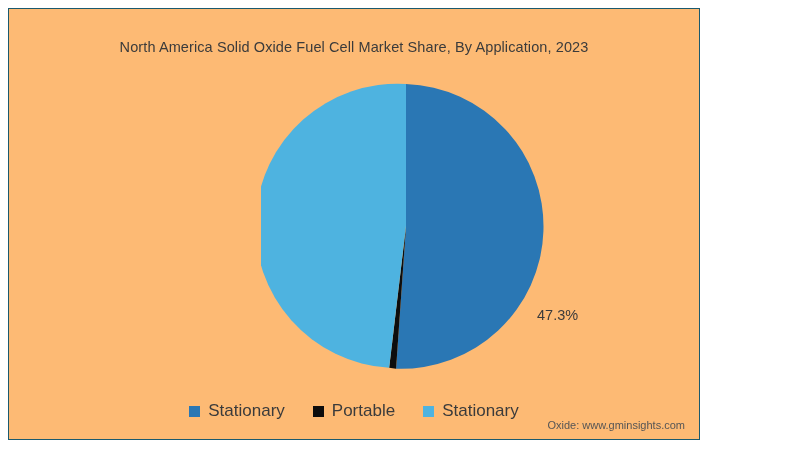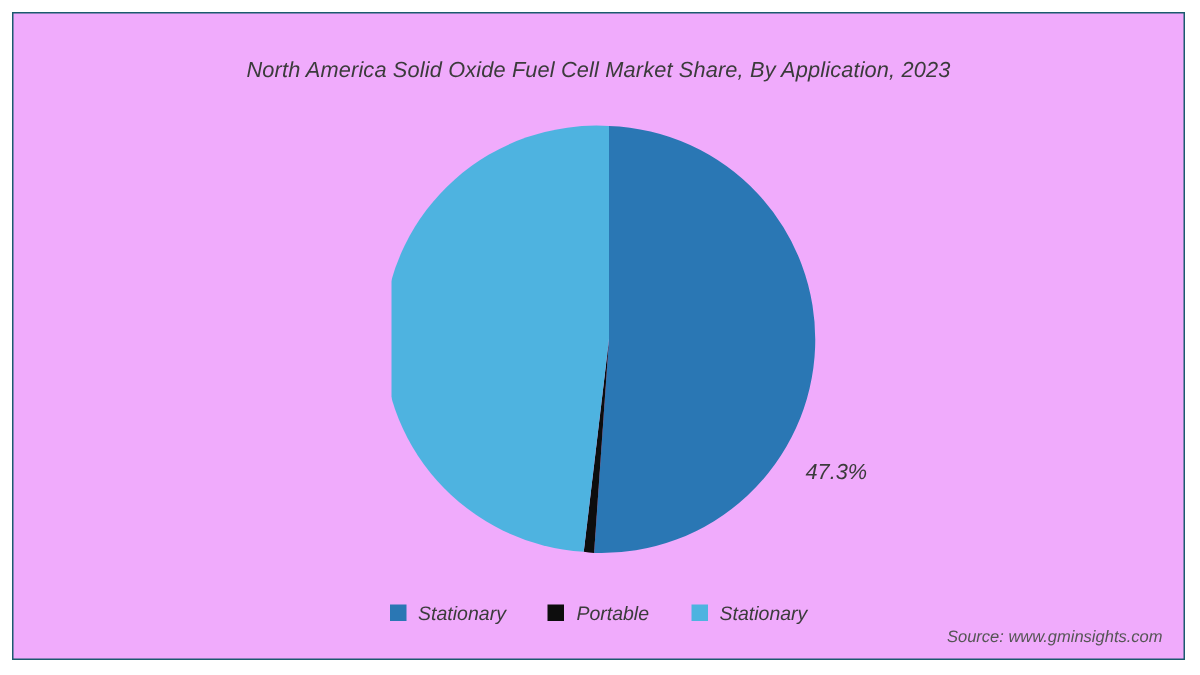--- a/index.html
+++ b/index.html
@@ -10,26 +10,25 @@
     width: 800px;
     height: 450px;
     background: #ffffff;
     font-family: "Liberation Sans", sans-serif;
     overflow: hidden;
   }
   #frame {
     position: absolute;
     left: 8px;
     top: 8px;
-    width: 782px;
+    width: 692px;
     height: 432px;
     border: 1px solid #1b5a6e;
     box-sizing: border-box;
-    background: #f0abfc;
-    font-style: italic;
+    background: #fdba74;
   }
   #chart-title {
     position: absolute;
     left: 0;
     right: 0;
     top: 30px;
     text-align: center;
     font-size: 14.5px;
     color: #3b3b3b;
     letter-spacing: 0.1px;
@@ -69,21 +68,21 @@
     display: flex;
     align-items: center;
     gap: 8px;
   }
   .legend-swatch {
     width: 11px;
     height: 11px;
     display: inline-block;
   }
   .legend-label {
-    font-size: 13px;
+    font-size: 17px;
     color: #3b3b3b;
   }
   #source {
     position: absolute;
     right: 14px;
     bottom: 8px;
     font-size: 11px;
     color: #555555;
   }
 </style>
@@ -114,15 +113,15 @@
     <div class="legend-item">
       <span class="legend-swatch" style="background:#0d0d0d"></span>
       <span class="legend-label">Portable</span>
     </div>
     <div class="legend-item">
       <span class="legend-swatch" style="background:#4eb3e0"></span>
       <span class="legend-label">Stationary</span>
     </div>
   </div>
 
-  <div id="source">Source: www.gminsights.com</div>
+  <div id="source">Oxide: www.gminsights.com</div>
 
 </div>
 
 </body></html>

